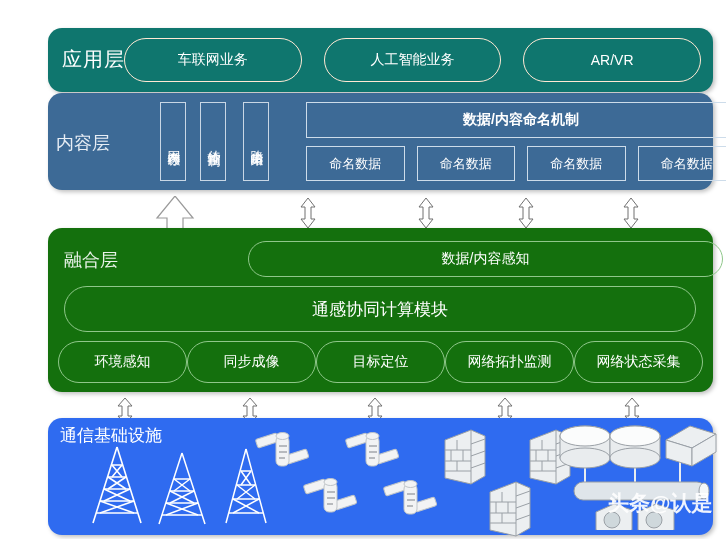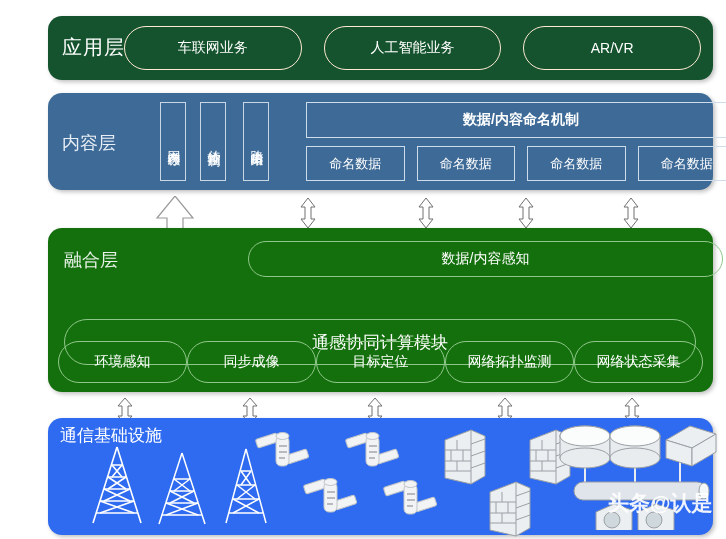--- a/index.html
+++ b/index.html
@@ -2,33 +2,33 @@
 <html><head>
 <meta charset="utf-8">
 <style>
   html,body{margin:0;padding:0;background:#fff;}
   body{width:726px;height:539px;position:relative;overflow:hidden;
        font-family:"Liberation Sans","DejaVu Sans",sans-serif;}
 
   .layer{position:absolute;border-radius:14px;box-sizing:border-box;}
 
   
-  #app-layer{left:48px;top:16px;width:665px;height:64px;background:#14532d;
+  #app-layer{left:48px;top:28px;width:665px;height:64px;background:#0f766e;
              box-shadow:2px 2px 4px rgba(0,0,0,.25);}
   #app-layer .layer-title{position:absolute;left:14px;top:18px;color:#fff;
              font-size:20px;letter-spacing:1px;}
   .app-pills{position:absolute;left:76px;top:10px;right:12px;height:44px;
              display:flex;gap:22px;}
   .app-pill{flex:1;border:1px solid #ffe9d4;border-radius:22px;color:#fff;
             font-size:14px;display:flex;align-items:center;justify-content:center;}
 
   
   #content-layer{left:48px;top:93px;width:665px;height:97px;background:#3D6A96;
              box-shadow:2px 2px 4px rgba(0,0,0,.25);}
-  #content-layer .layer-title{position:absolute;left:14px;top:38px;color:#e8eef5;
+  #content-layer .layer-title{position:absolute;left:8px;top:38px;color:#e8eef5;
              font-size:18px;}
   .vbox{position:absolute;top:9px;height:79px;width:26px;border:1px solid #c9d7e5;
         color:#fff;font-size:13px;line-height:1.15;text-align:center;
         display:flex;align-items:center;justify-content:center;
         writing-mode:vertical-rl;letter-spacing:1px;box-sizing:border-box;}
   #vbox-cache{left:112px;}
   #vbox-transport{left:152px;}
   #vbox-routing{left:195px;}
   .name-mech{position:absolute;left:258px;top:9px;width:430px;height:36px;
         border:1px solid #cddcea;color:#fff;font-size:14px;font-weight:bold;
@@ -41,21 +41,21 @@
   
   #fusion-layer{left:48px;top:228px;width:665px;height:164px;background:#14700D;
              box-shadow:2px 2px 4px rgba(0,0,0,.25);padding-left:48px;}
   #fusion-layer .layer-title{position:absolute;left:16px;top:20px;color:#eaf3ea;
              font-size:18px;}
   .sense-pill{position:absolute;left:200px;top:13px;width:475px;height:36px;
         border:1px solid #8fc78a;border-radius:18px;color:#fff;font-size:14px;
         display:flex;align-items:center;justify-content:center;box-sizing:border-box;}
   .compute-pill{position:absolute;left:16px;top:58px;width:632px;height:46px;
         border:1px solid #8fc78a;border-radius:23px;color:#fff;font-size:17px;
-        display:flex;align-items:center;justify-content:center;box-sizing:border-box;margin-top:33px;}
+        display:flex;align-items:center;justify-content:center;box-sizing:border-box;}
   .func-row{position:absolute;left:10px;top:113px;width:645px;height:42px;
         display:flex;}
   .func-pill{flex:1;border:1px solid #8fc78a;border-radius:21px;color:#fff;
         font-size:14px;display:flex;align-items:center;justify-content:center;
         box-sizing:border-box;}
 
   
   #infra-layer{left:48px;top:418px;width:665px;height:117px;background:#2F6BF0;
              box-shadow:2px 2px 4px rgba(0,0,0,.25);padding-left:22px;}
   #infra-layer .layer-title{position:absolute;left:12px;top:6px;color:#fff;font-size:17px;}

